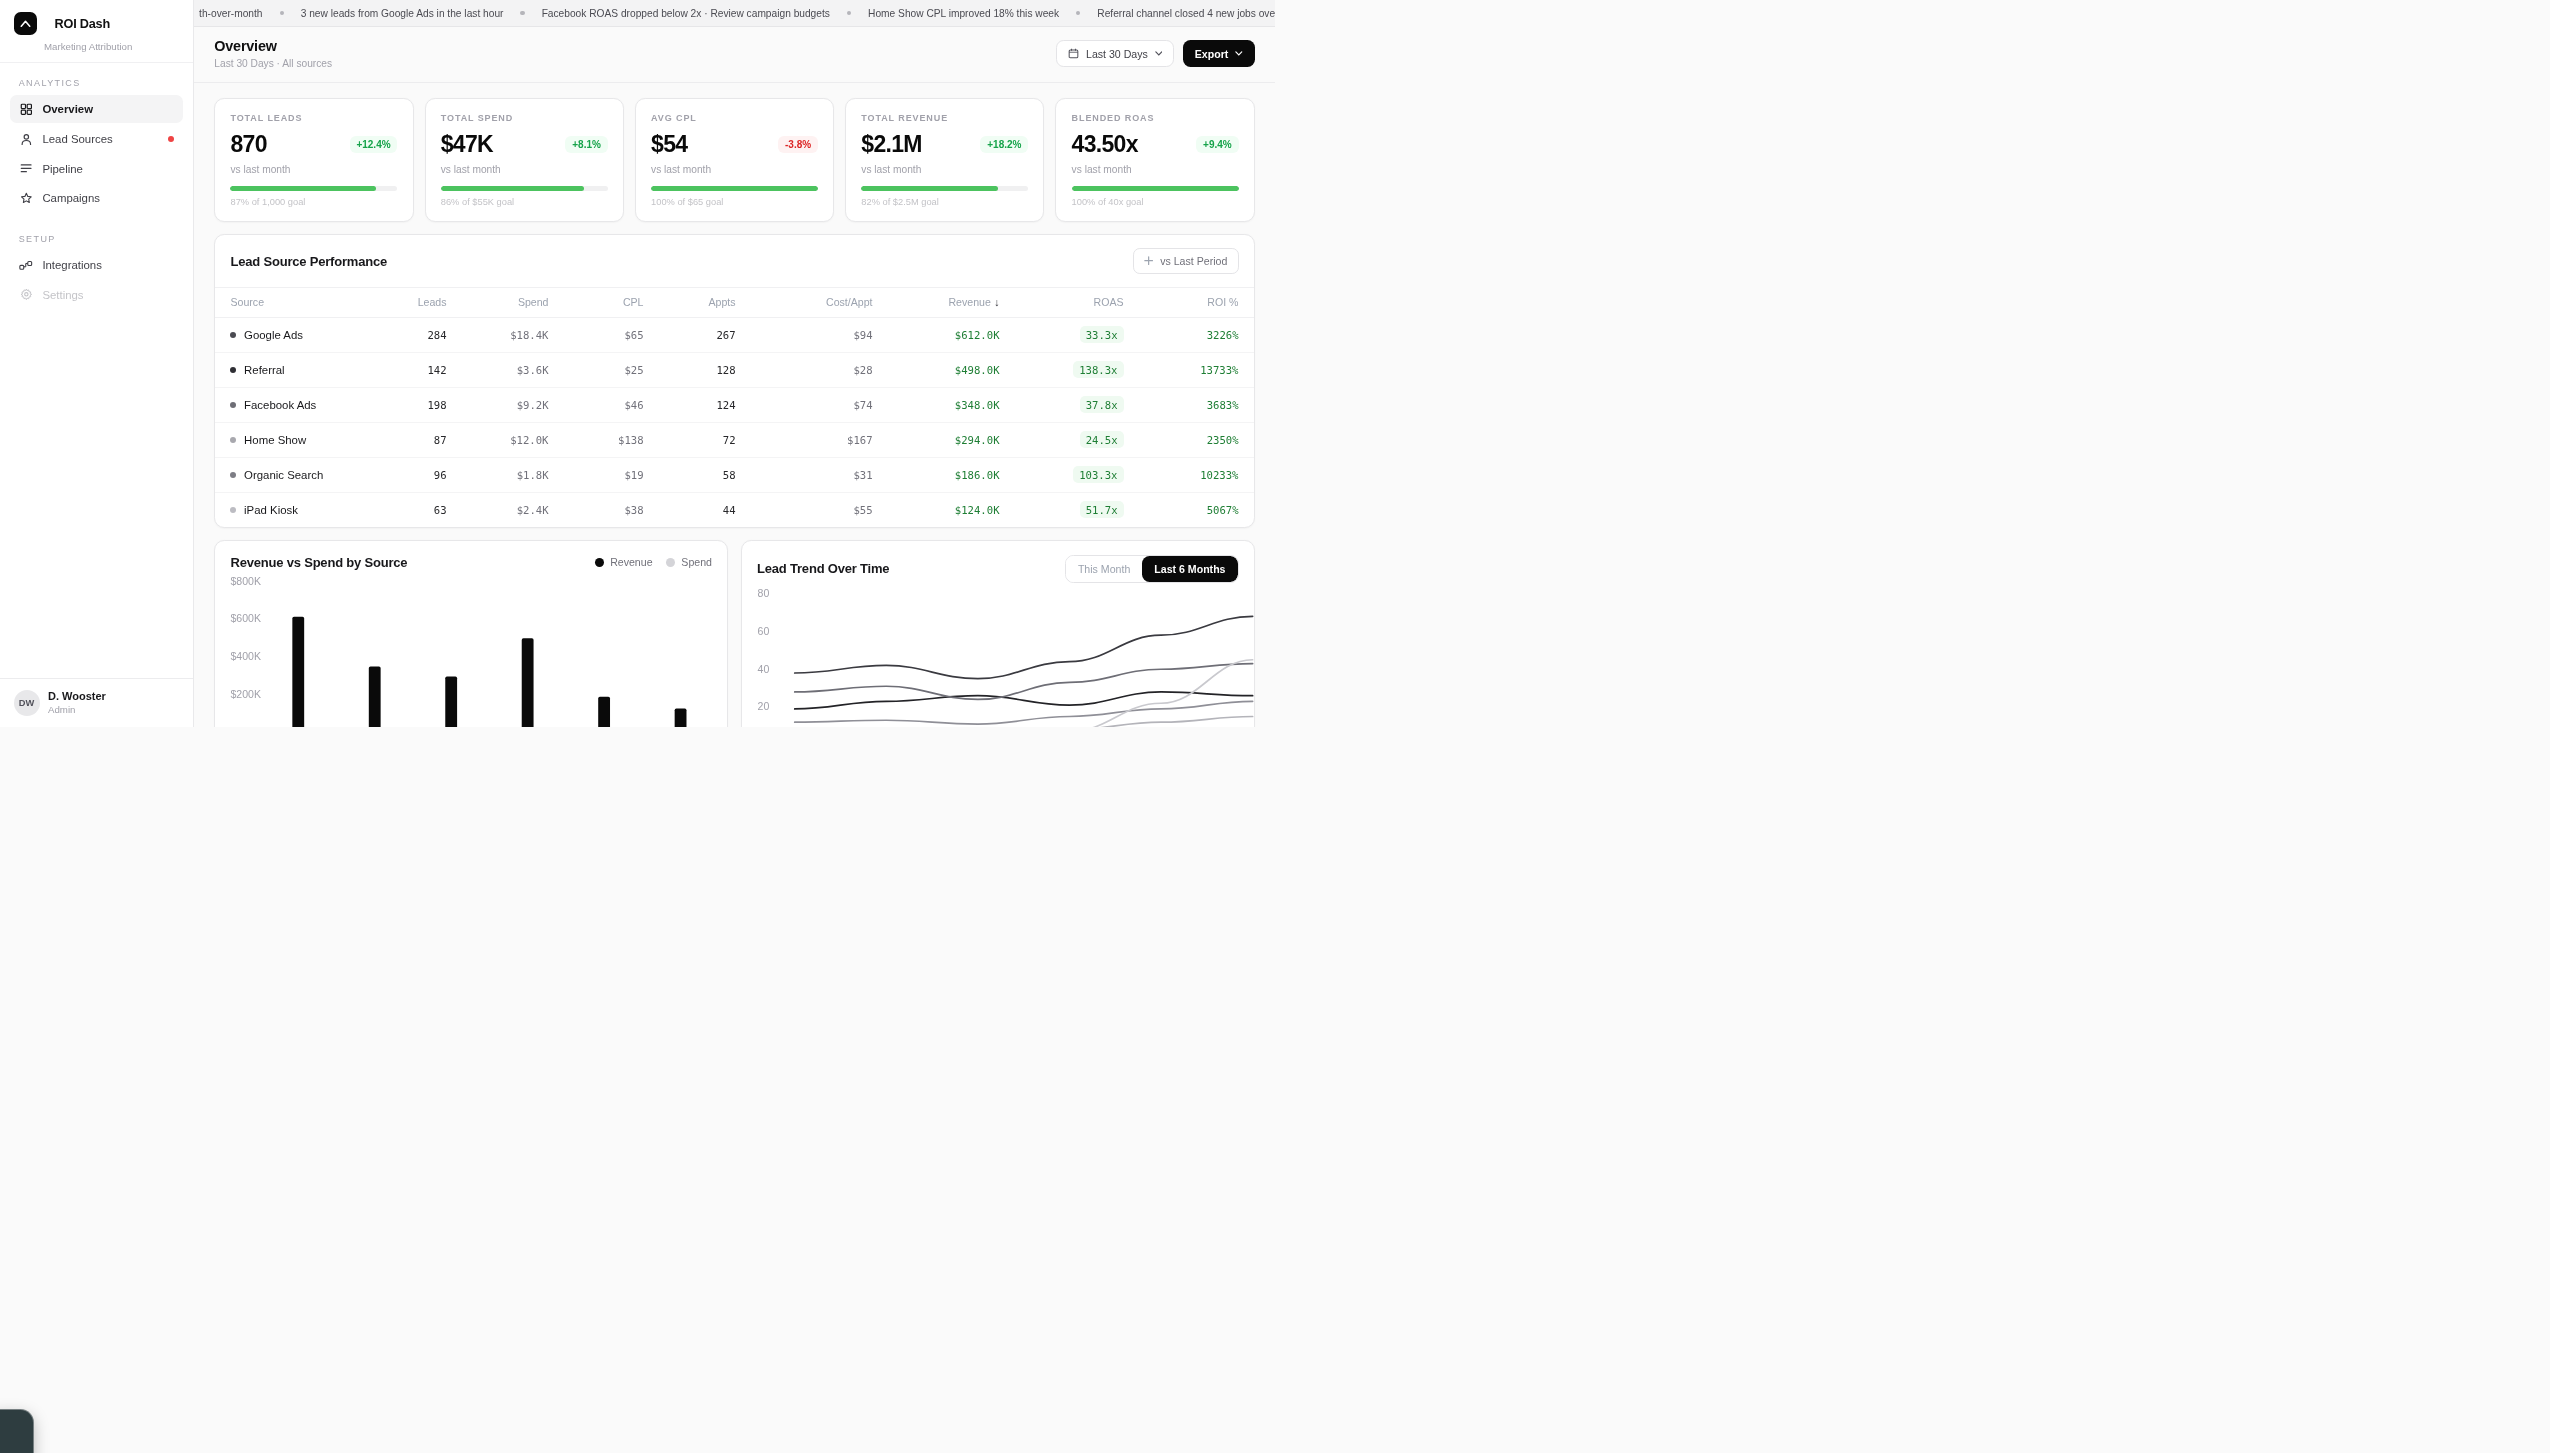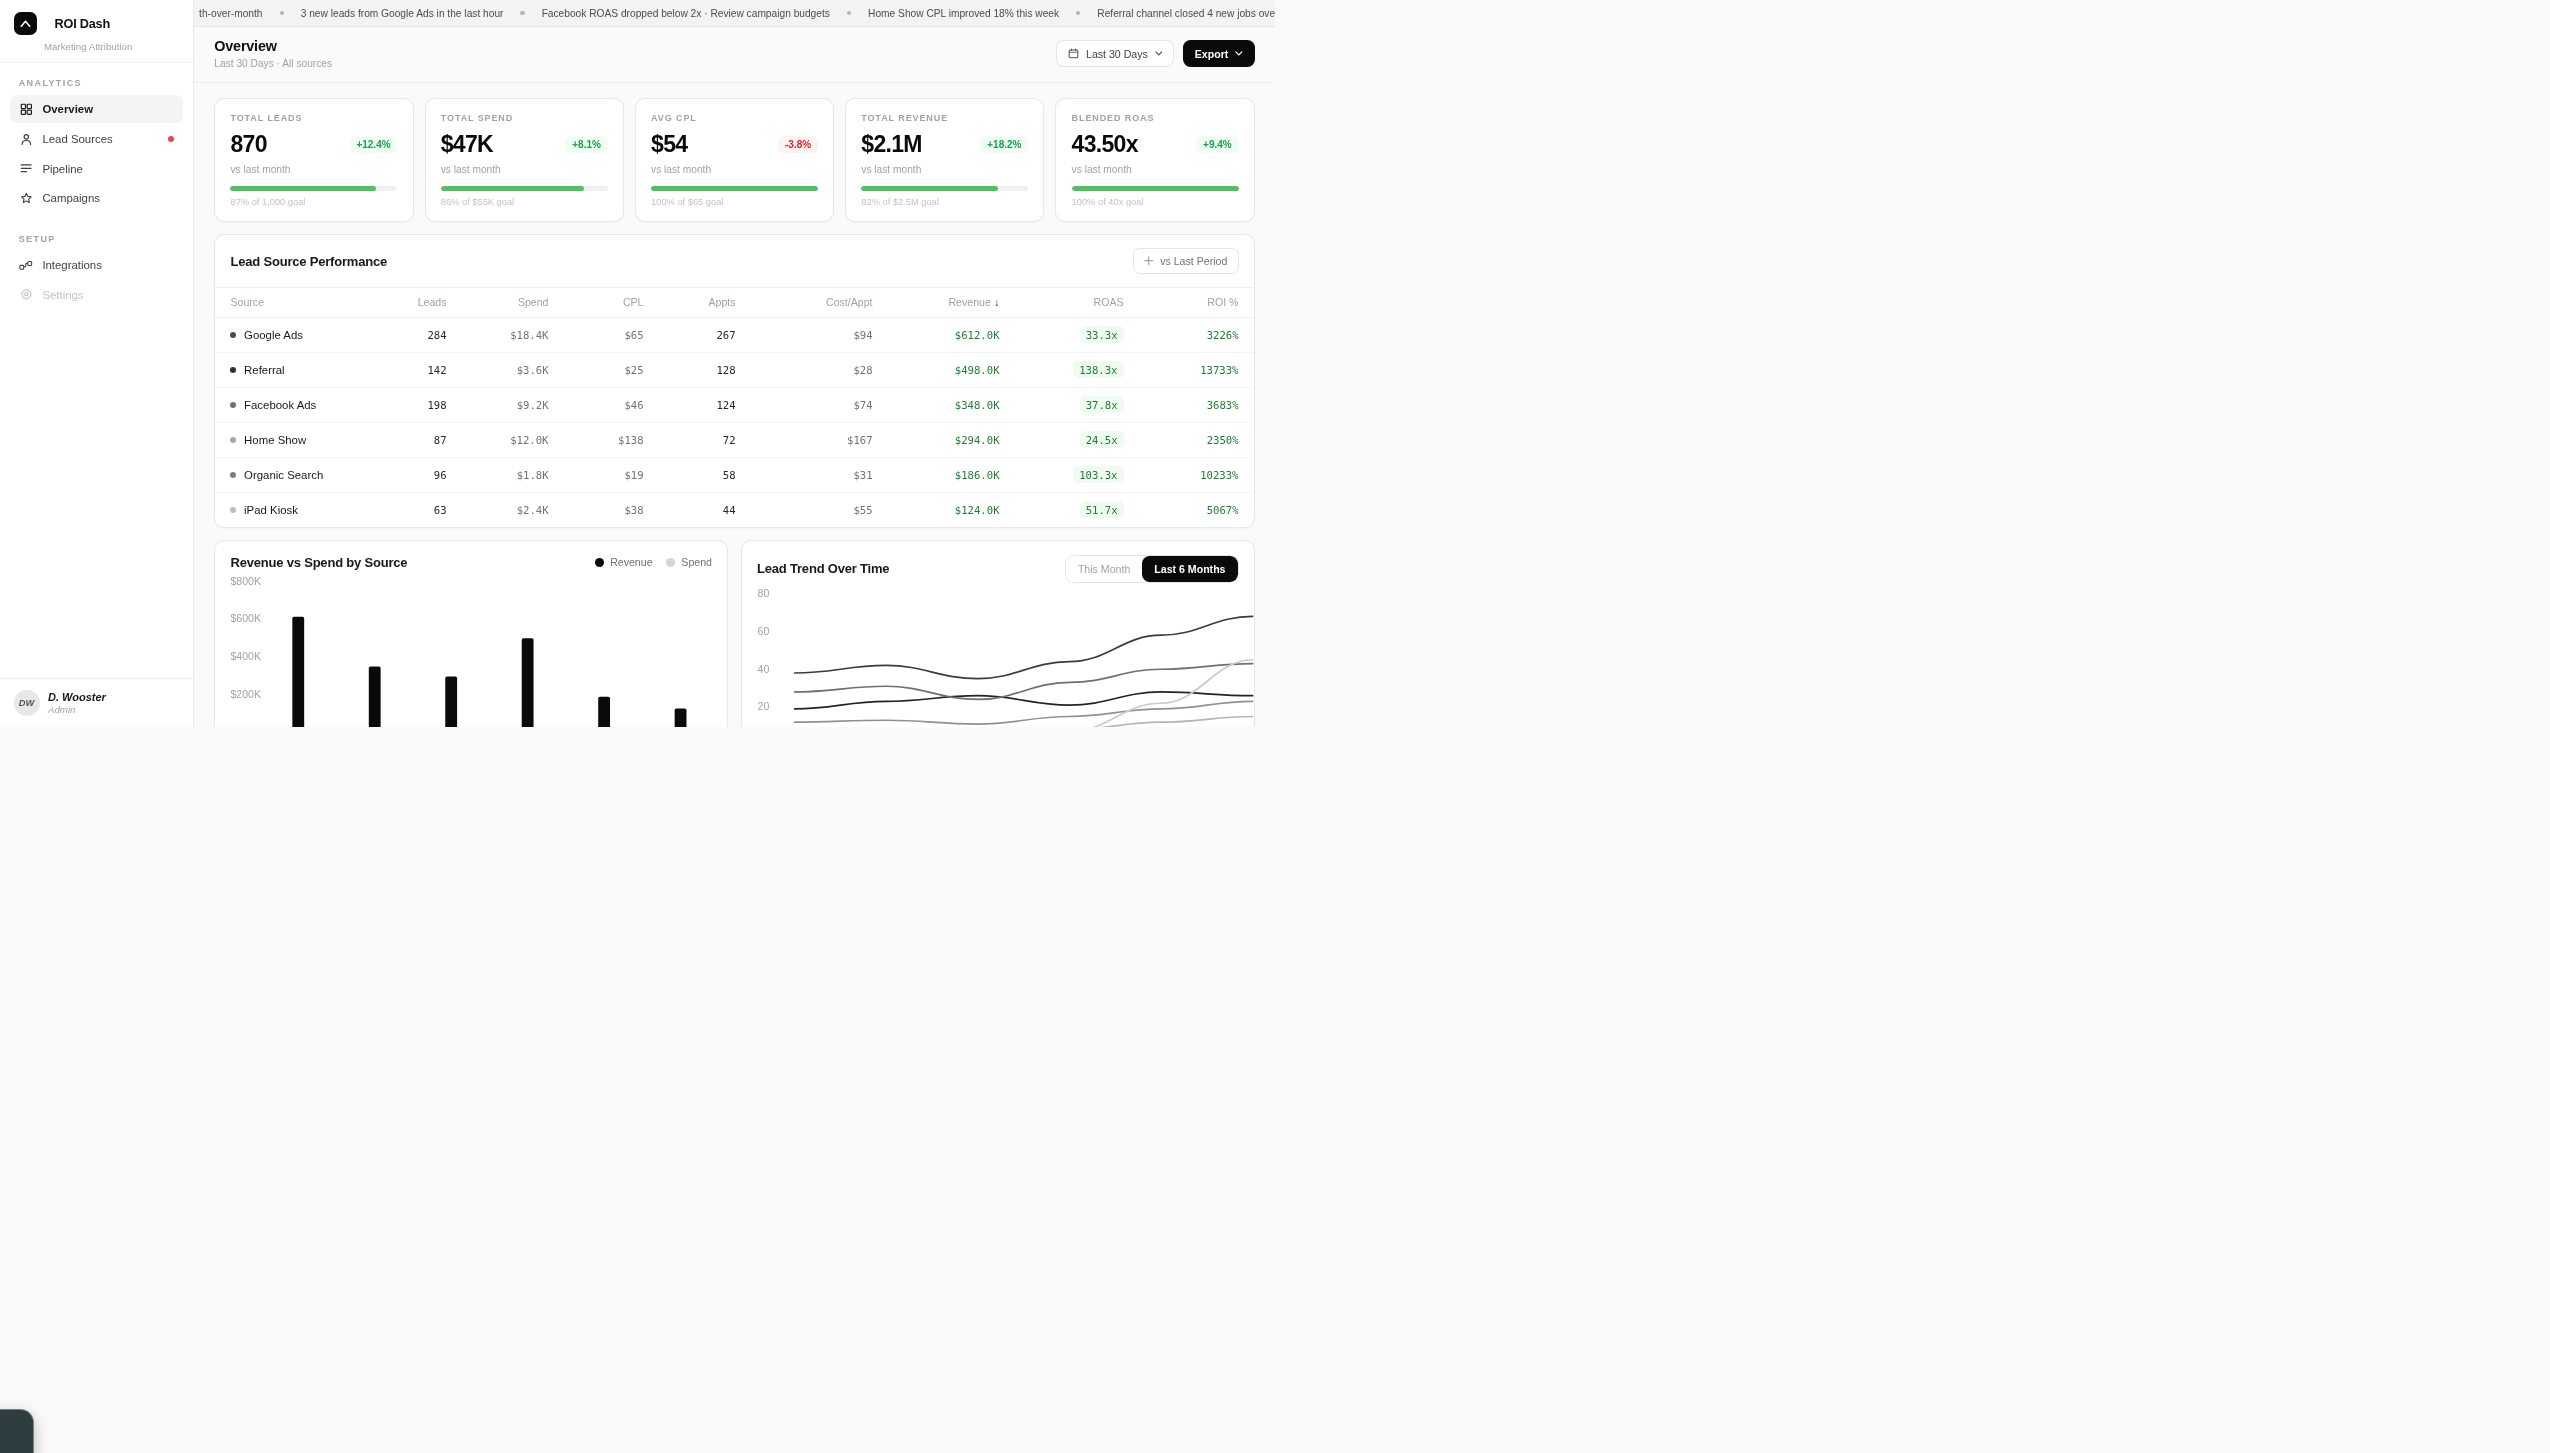--- a/index.html
+++ b/index.html
@@ -9,28 +9,28 @@
 
   
   .sidebar { width:194px; min-width:194px; background:#fff; border-right:0.8px solid #e9e9eb; display:flex; flex-direction:column; position:relative; z-index:2; }
   .brand { padding:12px 13.5px 10.2px; border-bottom:0.8px solid #f0f0f2; }
   .brand-row { display:flex; align-items:center; gap:18px; }
   .logo { width:23px; height:23px; background:#0a0a0a; border-radius:6.8px; display:flex; align-items:center; justify-content:center; }
   .logo svg { display:block; }
   .brand-name { font-size:12.7px; font-weight:700; letter-spacing:-0.2px; color:#111; }
   .brand-sub { font-size:9.7px; color:#a1a1aa; margin:6px 0 0 30.5px; }
   .nav { padding:10.2px 10.2px 0; flex:1; }
-  .section-label { font-size:9px; font-weight:700; letter-spacing:1.4px; color:#a1a1aa; padding:5.1px 8.5px 6.8px; }
+  .section-label { font-size:9px; font-weight:400; letter-spacing:1.4px; color:#a1a1aa; padding:5.1px 8.5px 6.8px; }
   .section-label.second { margin-top:17px; }
   .nav-item { display:flex; align-items:center; gap:9.3px; padding:6.8px 8.5px; border-radius:6.8px; font-size:11.4px; color:#3f3f46; margin-bottom:1.7px; cursor:pointer; }
   .nav-item.active { background:#f4f4f5; color:#18181b; font-weight:600; }
   .nav-item.disabled { color:#c4c4c8; }
   .nav-item .nicon { width:14.4px; height:14.4px; display:flex; align-items:center; justify-content:center; flex:none; }
   .nav-item .dot-badge { margin-left:auto; width:6.8px; height:6.8px; border-radius:50%; background:#ef4444; }
-  .user { border-top:0.8px solid #ececee; padding:11px 13.5px; display:flex; align-items:center; gap:8.5px;font-style:italic; }
+  .user { border-top:0.8px solid #ececee; padding:11px 13.5px; display:flex; align-items:flex-start; gap:8.5px; }
   .avatar { width:26px; height:26px; border-radius:50%; background:#e8e8ea; color:#52525b; font-size:9.3px; font-weight:700; display:flex; align-items:center; justify-content:center; }
   .user-name { font-size:11px; font-weight:700; color:#18181b; }
   .user-role { font-size:9.7px; color:#a1a1aa; margin-top:1.7px; }
 
   
   .main { flex:1; display:flex; flex-direction:column; overflow:hidden; }
   .ticker { height:27px; min-height:27px; background:#f3f3f4; border-bottom:0.8px solid #e6e6e8; display:flex; align-items:center; white-space:nowrap; overflow:hidden; padding-left:5.1px; font-size:10.2px; color:#4b4b52; }
   .ticker .sep { width:4.2px; height:4.2px; min-width:4.2px; border-radius:50%; background:#b5b5ba; margin:0 17px; display:inline-block; }
   .page-header { display:flex; align-items:center; justify-content:space-between; padding:11px 20.3px 12.7px; border-bottom:0.8px solid #ececee; }
   .page-title { font-size:14.4px; font-weight:700; color:#0f0f10; letter-spacing:-0.2px; }

